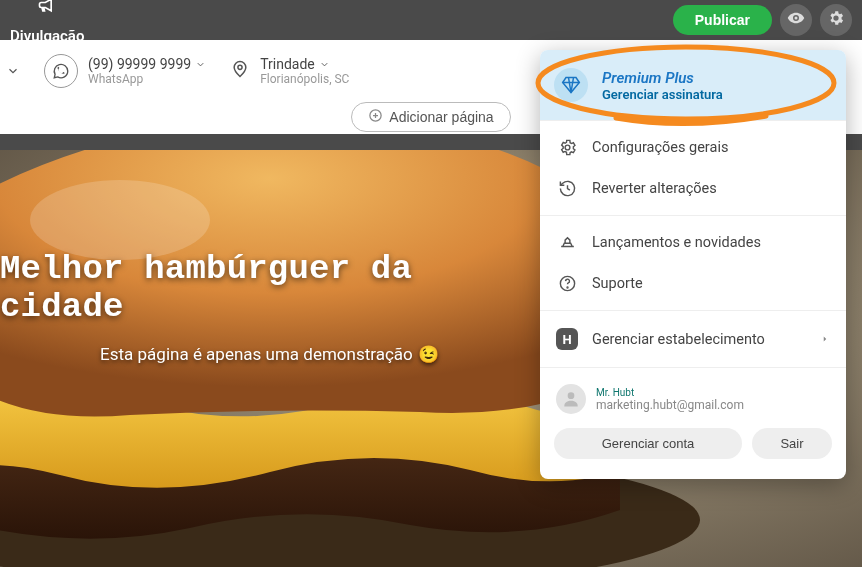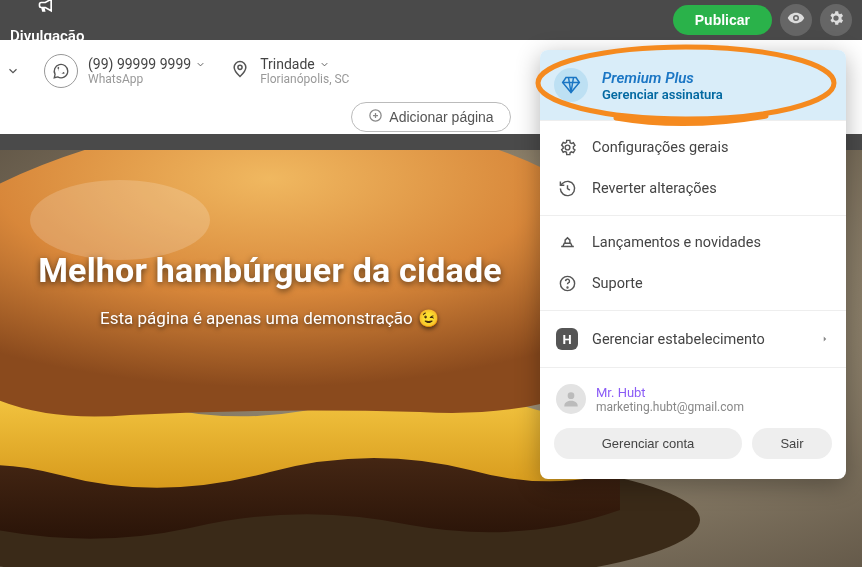--- a/index.html
+++ b/index.html
@@ -23,37 +23,37 @@
   .info-icon-wrap { width: 34px; height: 34px; border: 1.5px solid #999; border-radius: 50%; display: flex; align-items: center; justify-content: center; }
   .info-text-top { font-size: 14px; color: #444; display: flex; align-items: center; gap: 4px; }
   .info-text-bot { font-size: 12px; color: #999; }
   .add-section-row { display: flex; justify-content: center; padding: 6px 0 14px 0; }
   .add-section-btn { border: 1px solid #bbb; background: #fff; border-radius: 18px; padding: 5px 16px; font-size: 14px; color: #555; display: flex; align-items: center; gap: 6px; cursor: pointer; }
 
   
   .hero { position: absolute; top: 150px; left: 0; right: 0; bottom: 0; background: linear-gradient(rgba(0,0,0,0.05), rgba(0,0,0,0.15)); overflow: hidden; }
   .burger-svg { position: absolute; inset: 0; }
   .hero-overlay { position: relative; z-index: 2; padding-top: 100px; padding-left: 0; text-align: center; width: 540px; }
-  .hero-title { color: #fff; font-size: 34px; font-weight: 700; text-shadow: 0 2px 6px rgba(0,0,0,0.6); letter-spacing: 0.2px; text-align:center; margin-left:0; }
+  .hero-title { color: #fff; font-size: 34px; font-weight: 700; text-shadow: 0 2px 6px rgba(0,0,0,0.6); letter-spacing: 0.2px; text-align:left; margin-left:0;font-family:Liberation Mono, monospace; }
   .hero-sub { color: #fff; font-size: 17px; margin-top: 18px; text-shadow: 0 2px 4px rgba(0,0,0,0.6); display: inline-flex; align-items: center; gap: 6px; }
 
   
   .panel { position: absolute; top: 50px; right: 16px; width: 306px; background: #fff; border-radius: 8px; box-shadow: 0 6px 24px rgba(0,0,0,0.3); z-index: 50; overflow: visible; }
   .panel-inner { border-radius: 8px; overflow: hidden; }
   .panel-premium { background: #d9edf9; padding: 18px 16px 18px 14px; display: flex; align-items: center; gap: 14px; cursor: pointer; position: relative; }
   .diamond-circle { width: 34px; height: 34px; background: #bde0f3; border-radius: 50%; display: flex; align-items: center; justify-content: center; }
   .premium-title { color: #1b76c4; font-size: 15px; font-weight: 600; font-style: italic; }
   .premium-sub { color: #0369a1; font-size: 13px; font-weight: 600; }
   .panel-group { border-top: 1px solid #eee; padding: 6px 0; }
   .panel-item { display: flex; align-items: center; gap: 14px; padding: 11px 16px; cursor: pointer; color: #444; font-size: 14.5px; }
   .panel-item .iconwrap { width: 22px; display: flex; justify-content: center; }
   .panel-item-arrow { margin-left: auto; color: #888; }
   .panel-user { display: flex; align-items: center; gap: 10px; padding: 10px 16px 8px 16px; }
   .avatar { width: 30px; height: 30px; border-radius: 50%; background: #e3e3e3; display: flex; align-items: center; justify-content: center; }
-  .user-name { font-size: 13px; color: #8b5cf6; }
+  .user-name { font-size: 10px; color: #0f766e; }
   .user-email { font-size: 12px; color: #888; }
   .panel-actions { display: flex; gap: 10px; padding: 6px 14px 14px 14px; }
   .pill-btn { flex: 1; background: #eee; border: none; border-radius: 18px; padding: 8px 10px; font-size: 13px; color: #444; cursor: pointer; }
   .pill-btn.small { flex: 0 0 80px; }
 
   
   .orange-ring { position: absolute; top: -12px; left: -14px; width: 320px; height: 90px; pointer-events: none; z-index: 60; }
 
   .h-badge { width: 22px; height: 22px; background: #555; color: #fff; border-radius: 6px; display:flex; align-items:center; justify-content:center; font-size:13px; font-weight:700; }
 </style>

